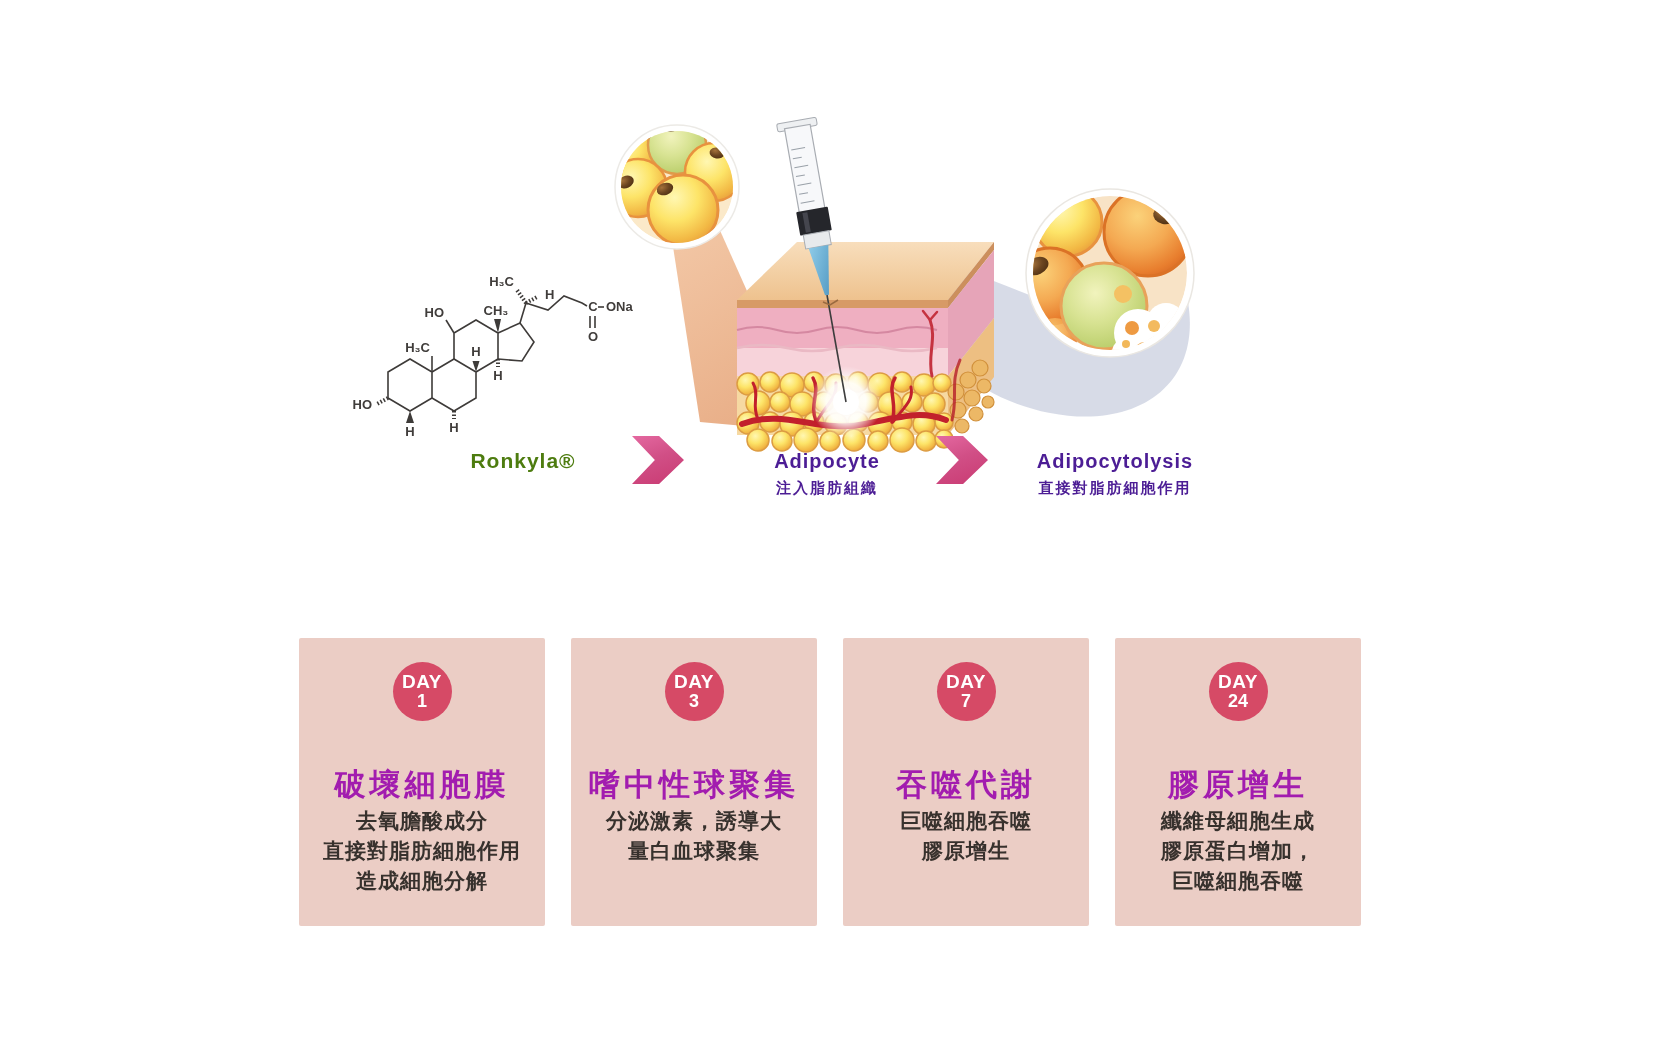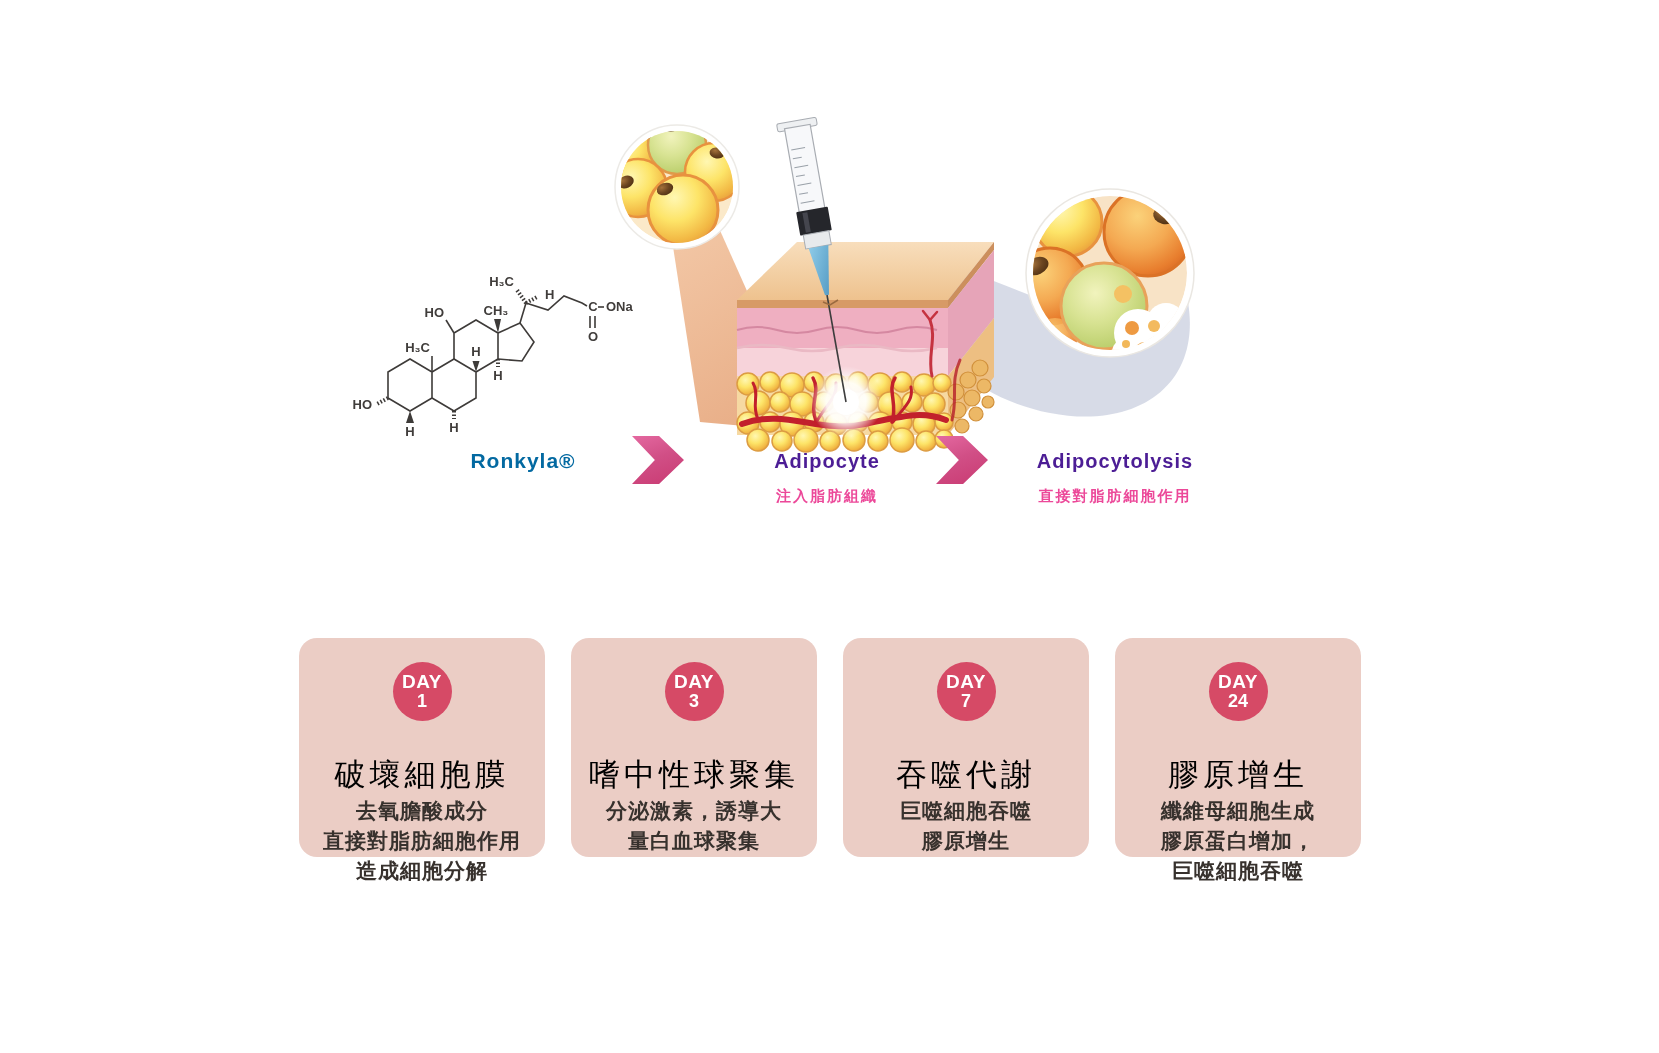--- a/index.html
+++ b/index.html
@@ -6,35 +6,35 @@
   body{width:1659px;height:1053px;position:relative;overflow:hidden;
        font-family:"Liberation Sans","DejaVu Sans",sans-serif;}
   .stage{position:absolute;inset:0;background:#ffffff;}
 
   
   .illustration{position:absolute;left:280px;top:90px;width:1120px;height:430px;}
 
   
   .plabel{position:absolute;transform:translateX(-50%);white-space:nowrap;text-align:center;}
   .step-name{font-size:20px;font-weight:700;color:#4c1d95;letter-spacing:1px;}
-  .step-name.big{font-size:21px;color:#0369a1;}
-  .step-sub{font-size:15px;font-weight:700;color:#ec4899;letter-spacing:2px;margin-top:8px;}
+  .step-name.big{font-size:21px;color:#4d7c0f;}
+  .step-sub{font-size:15px;font-weight:700;color:#4c1d95;letter-spacing:2px;}
   .chevron{position:absolute;width:52px;height:48px;
      background:linear-gradient(160deg,#e468a0 0%,#d14f86 45%,#c93a72 100%);
      clip-path:polygon(0% 0%,52% 0%,100% 50%,52% 100%,0% 100%,44% 50%);}
 
   
   .cards{position:absolute;left:299px;top:638px;display:flex;gap:26px;}
-  .card{width:246px;height:219px;background:#ebcdc5;border-radius:18px;text-align:center;}
+  .card{width:246px;height:288px;background:#ebcdc5;border-radius:2px;text-align:center;}
   .badge{width:59px;height:59px;border-radius:50%;background:#d64a66;color:#ffffff;
          margin:24px auto 0 auto;display:flex;flex-direction:column;
          align-items:center;justify-content:center;line-height:1.05;}
   .badge .d{font-size:19px;font-weight:700;letter-spacing:.5px;}
   .badge .n{font-size:18px;font-weight:700;}
-  .card-title{margin-top:33px;font-size:31px;font-weight:400;color:#000000;letter-spacing:4px;}
+  .card-title{margin-top:43px;font-size:31px;font-weight:700;color:#a21caf;letter-spacing:4px;}
   .card-body{font-size:21px;font-weight:700;color:#37312d;
              line-height:30px;letter-spacing:1px;}
 </style>
 </head>
 <body>
 
 <div class="stage">
 
   <svg class="illustration" viewBox="0 0 1120 430">
     <defs>

